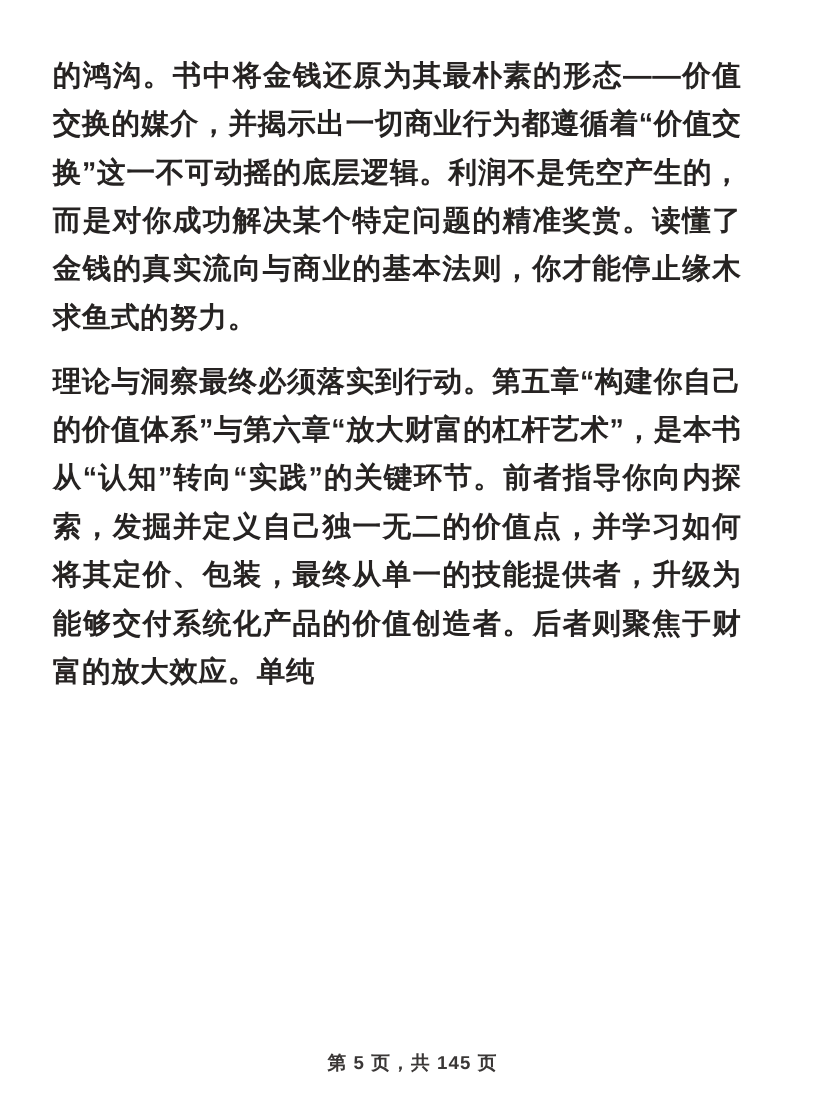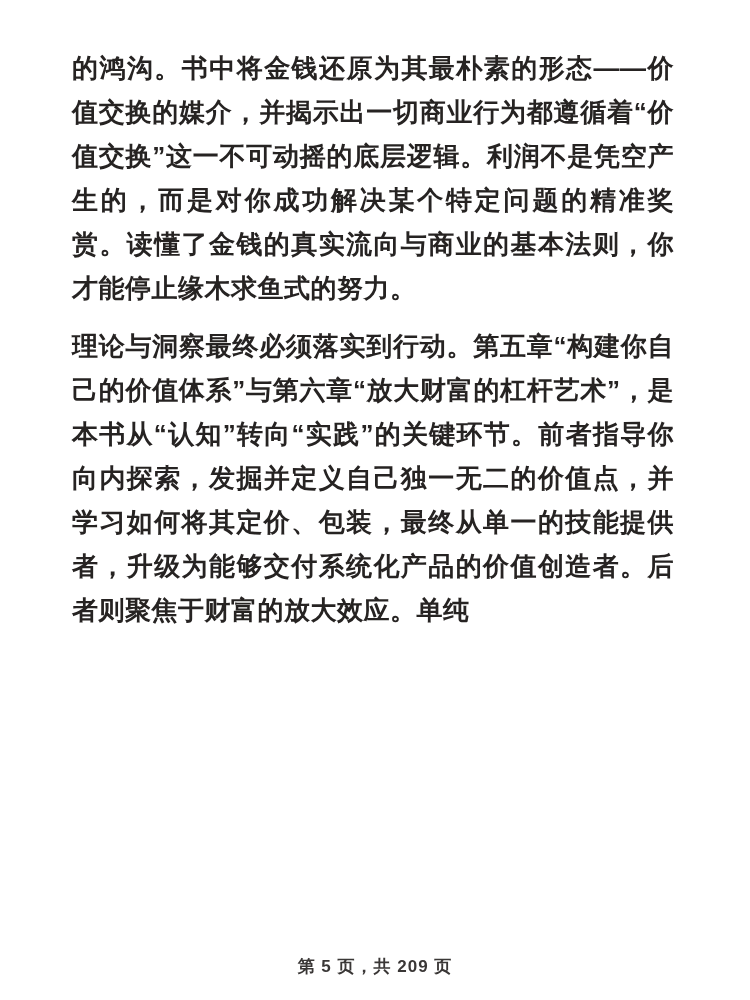--- a/index.html
+++ b/index.html
@@ -12,21 +12,21 @@
     height: 1000px;
     font-family: "Liberation Sans", sans-serif;
     color: #231f20;
     overflow: hidden;
   }
   .page {
     position: relative;
     width: 750px;
     height: 1000px;
     box-sizing: border-box;
-    padding: 46px 76px 0 72px;
+    padding: 46px 76px 0 48px;
     background: #ffffff;
   }
   .body-text {
     font-size: 26px;
     line-height: 44px;
     letter-spacing: 0.5px;
     text-align: justify;
     text-justify: inter-character;
     font-weight: 600;
     color: #262322;
@@ -48,14 +48,14 @@
   }
 </style>
 </head>
 <body>
 
 <div class="page">
   <div class="body-text">
     <p class="para">的鸿沟。书中将金钱还原为其最朴素的形态——价值交换的媒介，并揭示出一切商业行为都遵循着“价值交换”这一不可动摇的底层逻辑。利润不是凭空产生的，而是对你成功解决某个特定问题的精准奖赏。读懂了金钱的真实流向与商业的基本法则，你才能停止缘木求鱼式的努力。</p>
     <p class="para">理论与洞察最终必须落实到行动。第五章“构建你自己的价值体系”与第六章“放大财富的杠杆艺术”，是本书从“认知”转向“实践”的关键环节。前者指导你向内探索，发掘并定义自己独一无二的价值点，并学习如何将其定价、包装，最终从单一的技能提供者，升级为能够交付系统化产品的价值创造者。后者则聚焦于财富的放大效应。单纯</p>
   </div>
-  <div class="footer">第 5 页，共 209 页</div>
+  <div class="footer">第 5 页，共 145 页</div>
 </div>
 
 </body></html>

